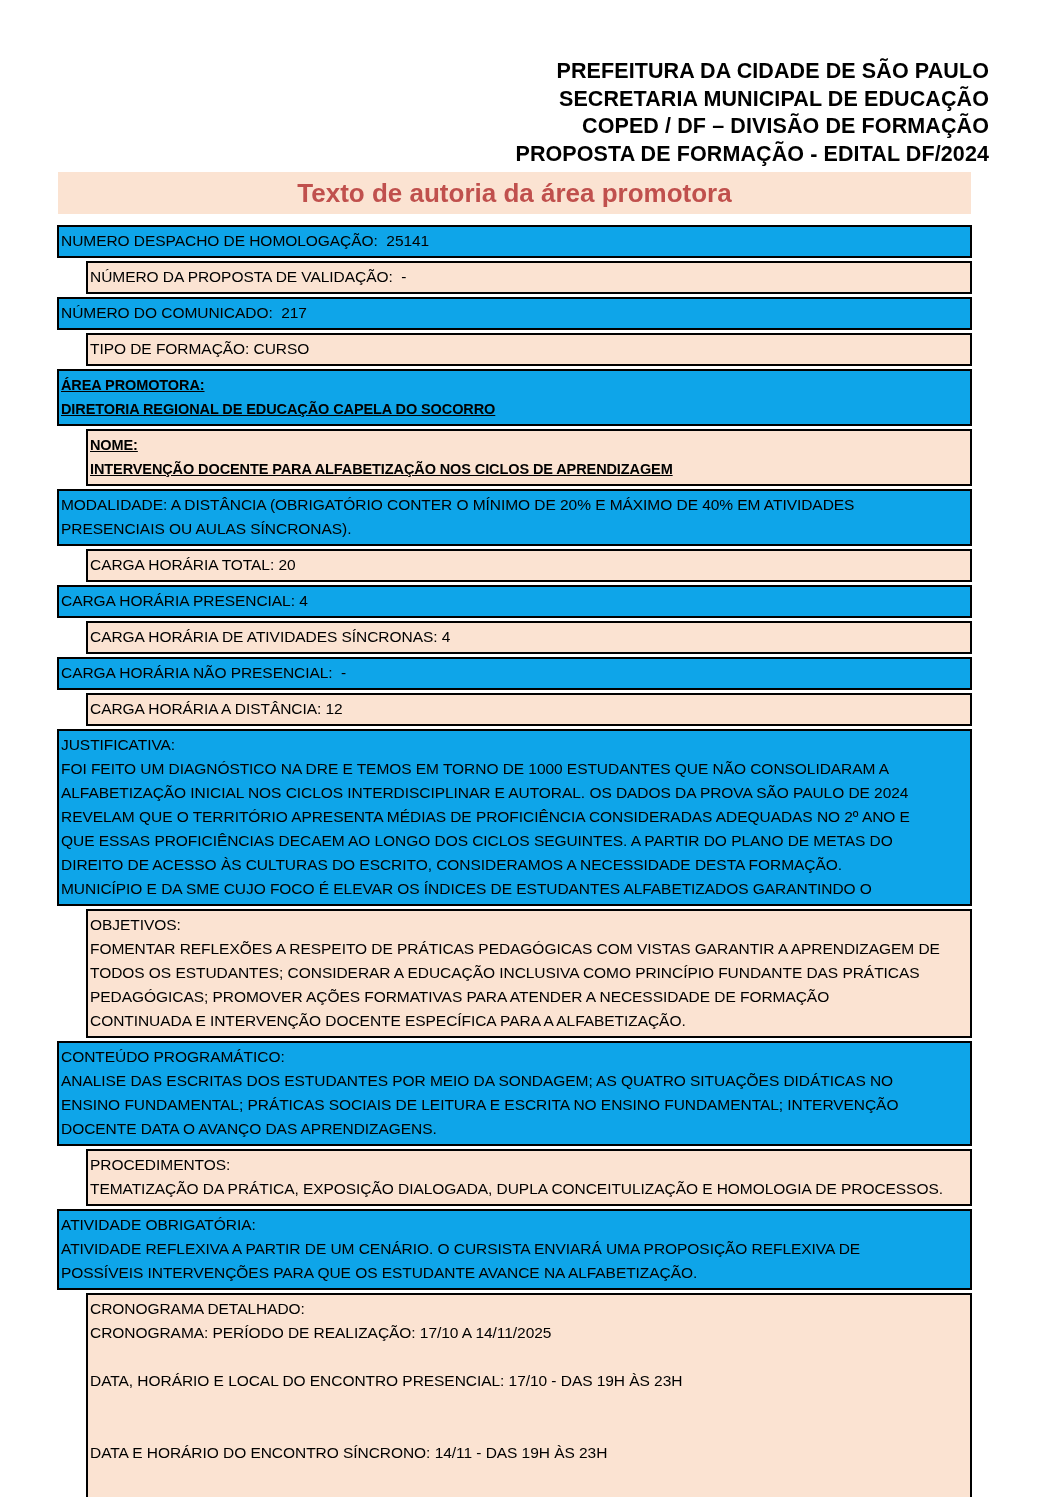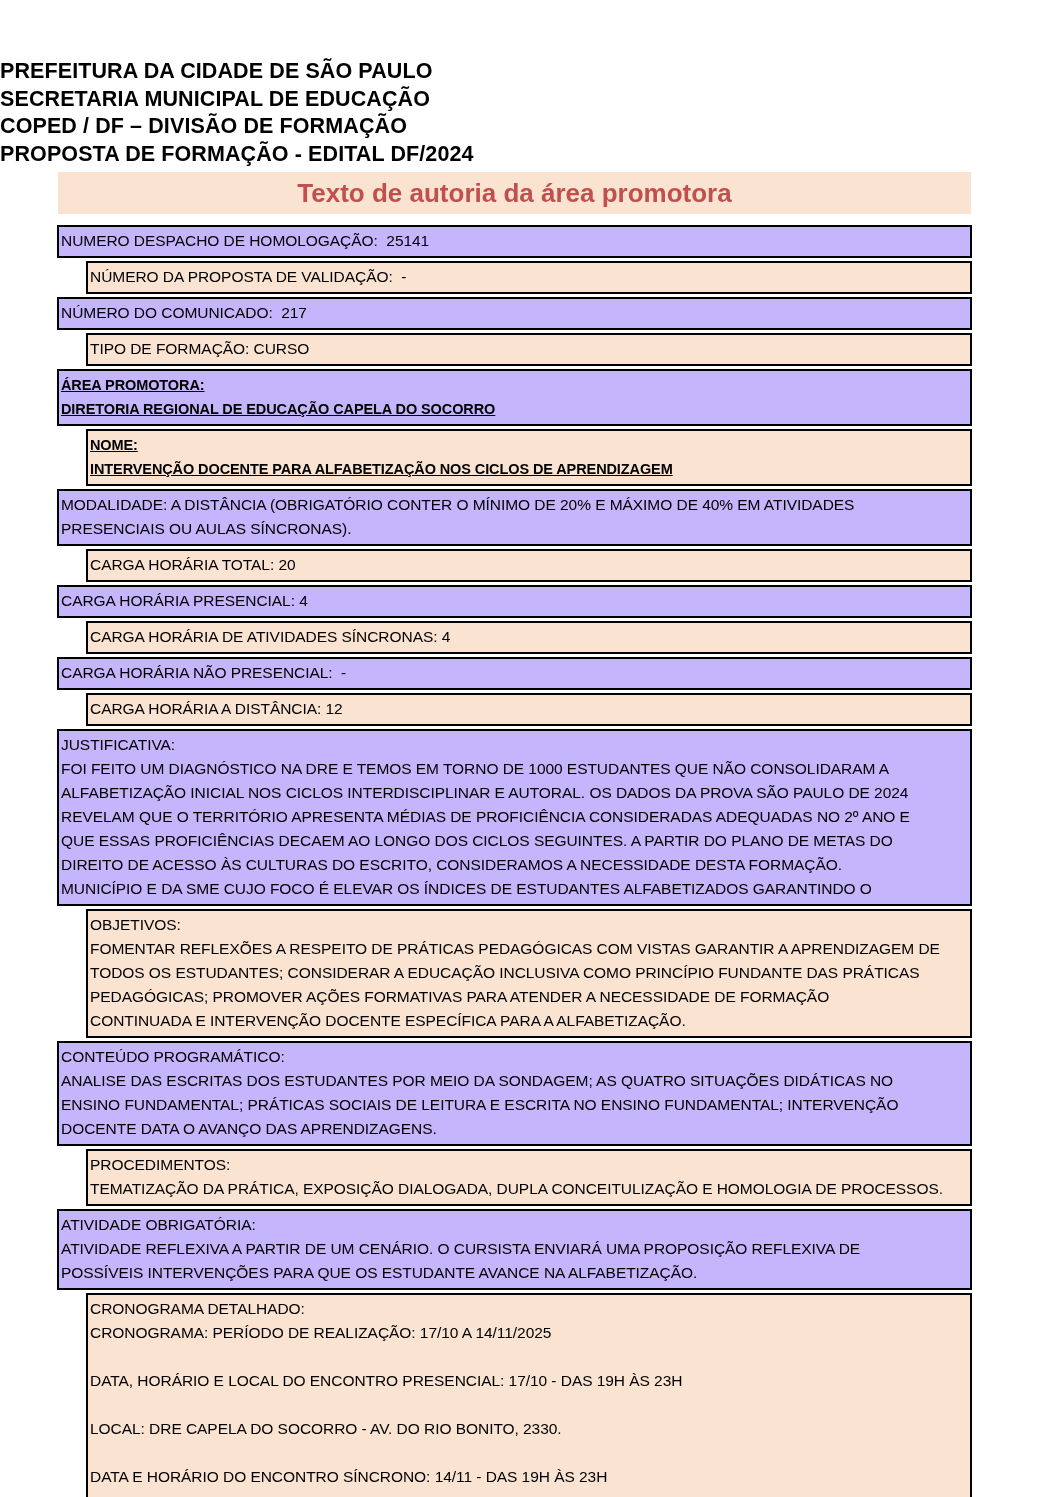--- a/index.html
+++ b/index.html
@@ -21,21 +21,21 @@
     height: 1497px;
     background: #ffffff;
   }
 
   
   .doc-header {
     position: absolute;
     left: 0;
     top: 58px;
     width: 989px;
-    text-align: left;
+    text-align: right;
   }
   .doc-header .hline {
     font-size: 21.5px;
     font-weight: bold;
     line-height: 27.5px;
     letter-spacing: 0.1px;
     white-space: nowrap;
   }
 
   
@@ -63,21 +63,21 @@
     position: absolute;
     left: 57px;
     top: 225px;
     width: 915px;
   }
   .row {
     box-sizing: border-box;
     border: 2px solid #000000;
     margin-bottom: 3px;
     padding: 2px 1px 3px 2px;
-    background: #c4b5fd;
+    background: #0ea5e9;
   }
   .row.shaded {
     background: #FBE3D2;
     margin-left: 29px;
   }
   .row .line {
     font-size: 15.5px;
     line-height: 24px;
     white-space: pre-wrap;
     letter-spacing: -0.05px;
@@ -181,19 +181,18 @@
         <div class="line">ATIVIDADE OBRIGATÓRIA:</div>
         <div class="line">ATIVIDADE REFLEXIVA A PARTIR DE UM CENÁRIO. O CURSISTA ENVIARÁ UMA PROPOSIÇÃO REFLEXIVA DE</div>
         <div class="line">POSSÍVEIS INTERVENÇÕES PARA QUE OS ESTUDANTE AVANCE NA ALFABETIZAÇÃO.</div>
       </div>
       <div class="row shaded tall-cronograma">
         <div class="line">CRONOGRAMA DETALHADO:</div>
         <div class="line">CRONOGRAMA: PERÍODO DE REALIZAÇÃO: 17/10 A 14/11/2025</div>
         <div class="line blank"></div>
         <div class="line">DATA, HORÁRIO E LOCAL DO ENCONTRO PRESENCIAL: 17/10 - DAS 19H ÀS 23H</div>
         <div class="line blank"></div>
-        <div class="line">LOCAL: DRE CAPELA DO SOCORRO - AV. DO RIO BONITO, 2330.</div>
         <div class="line blank"></div>
         <div class="line">DATA E HORÁRIO DO ENCONTRO SÍNCRONO: 14/11 - DAS 19H ÀS 23H</div>
       </div>
     </div>
 
 </div>
 
 </body></html>

